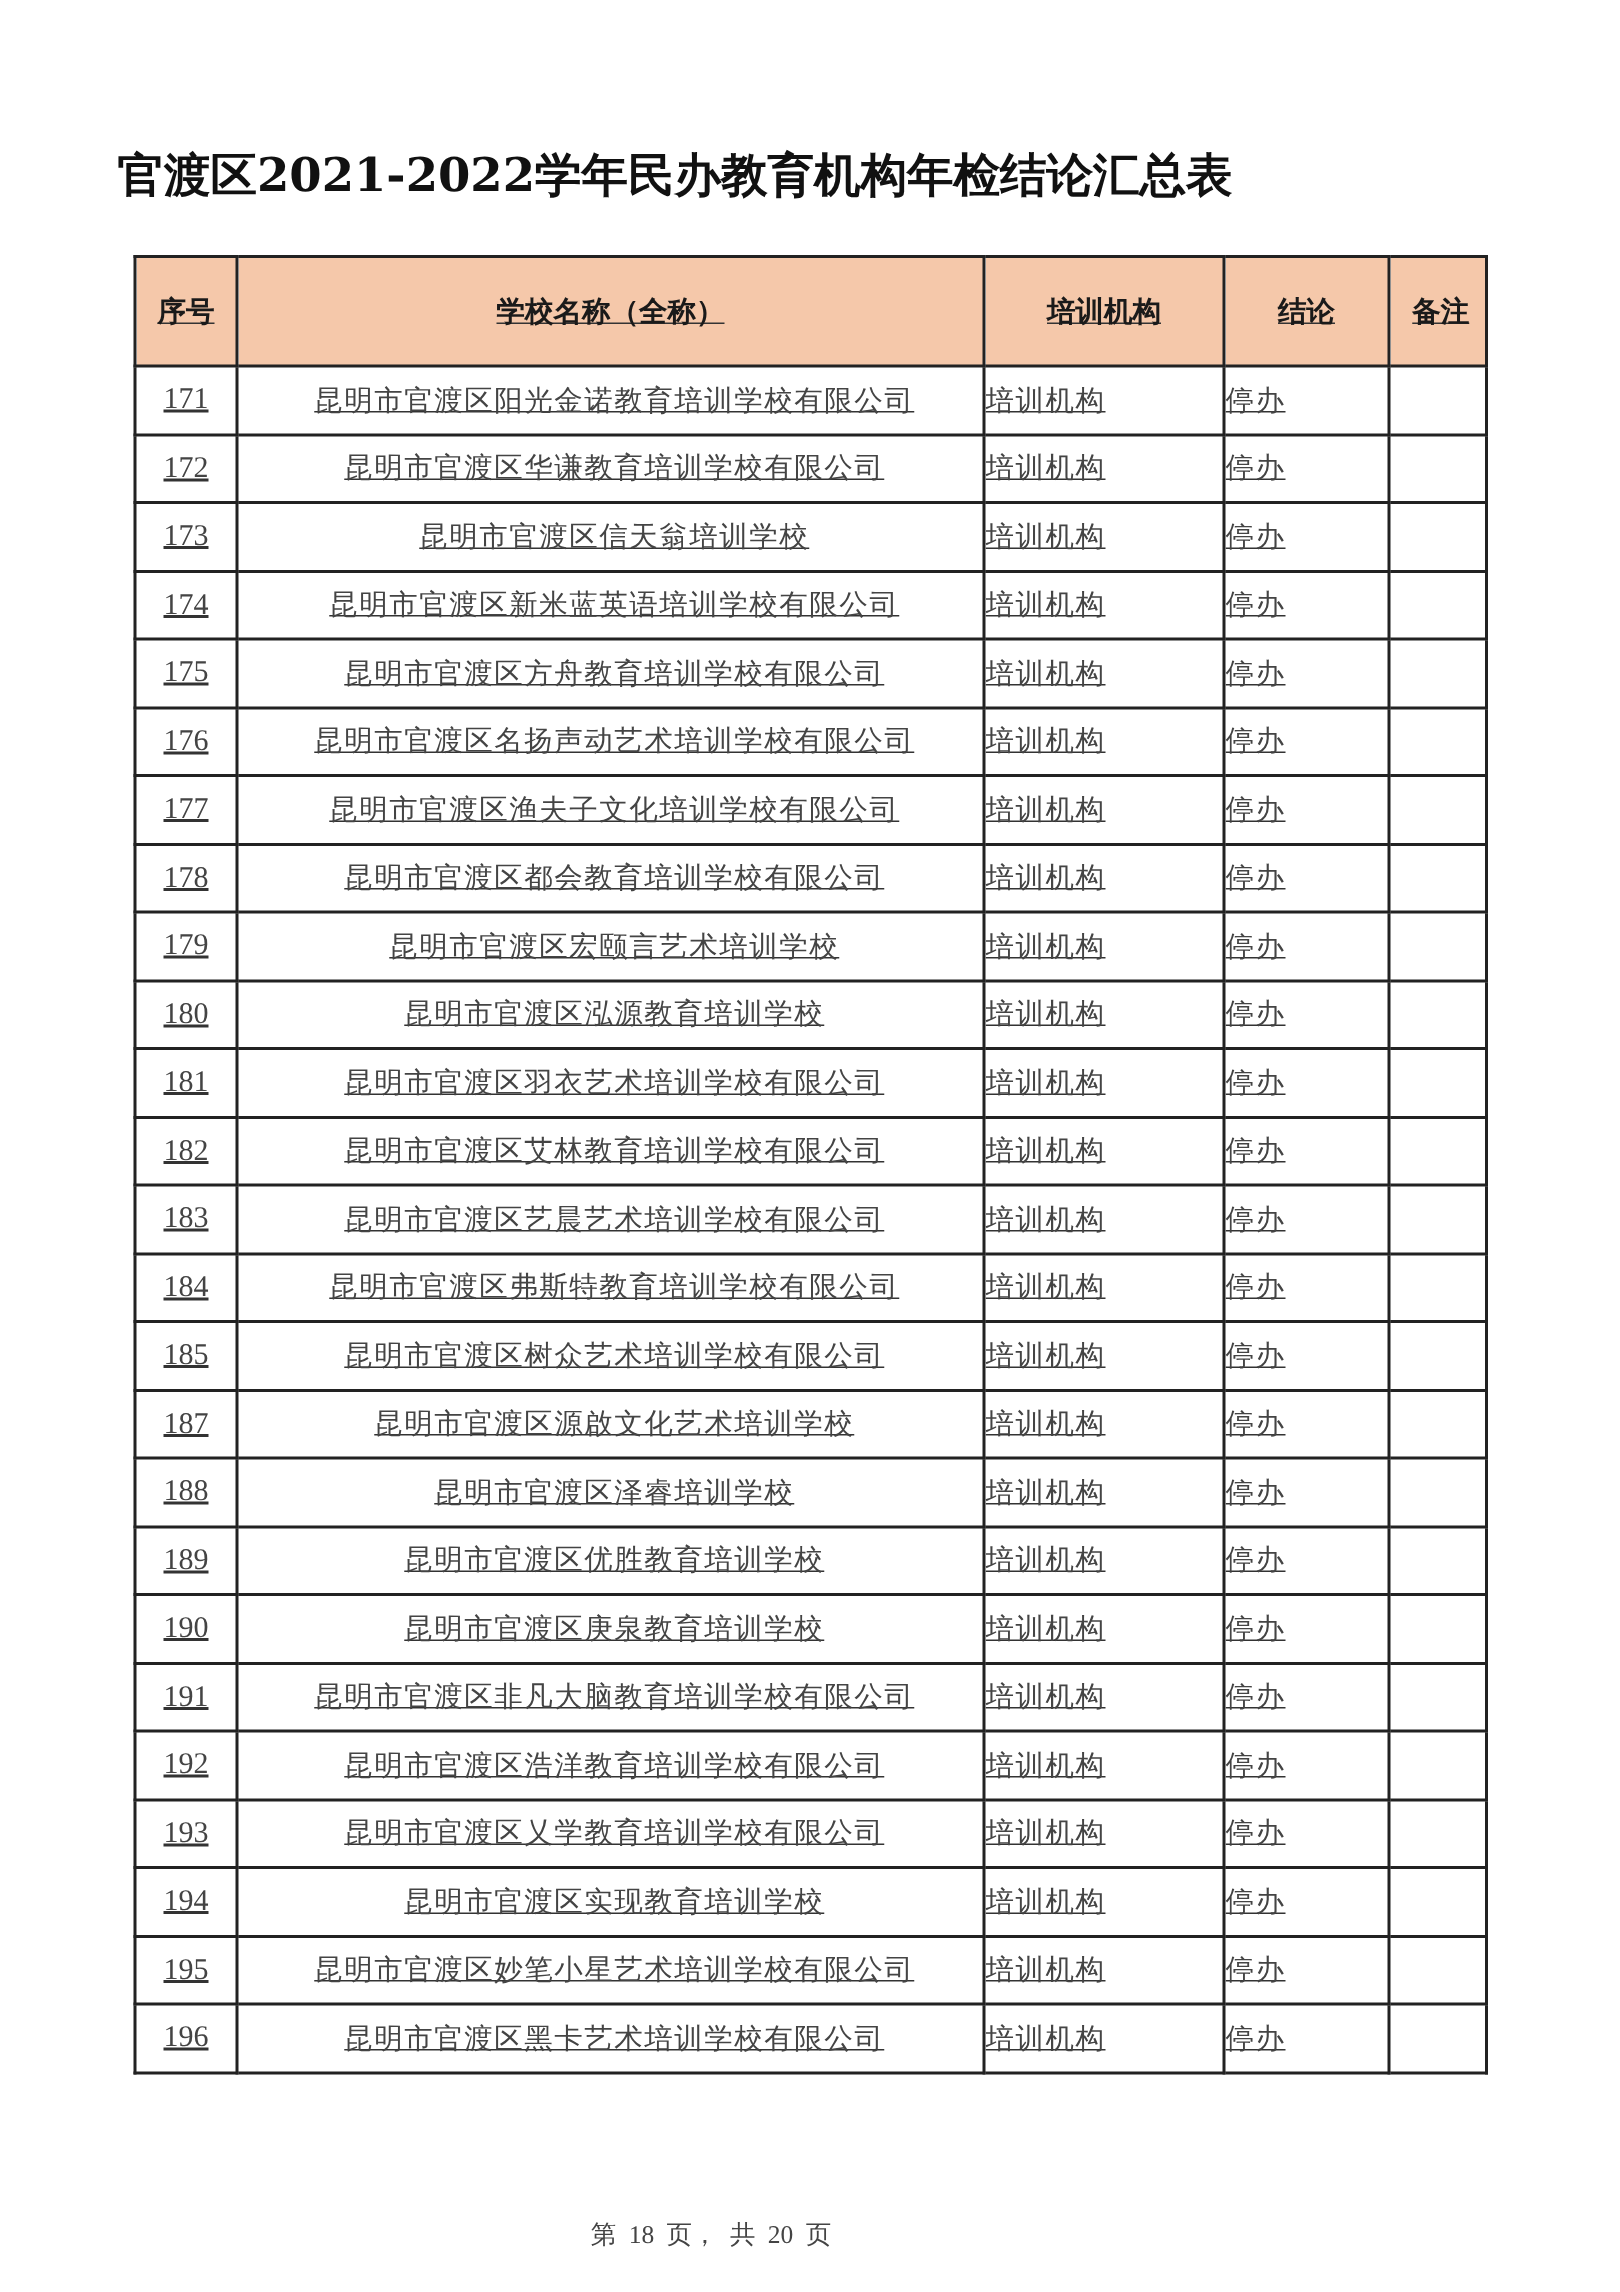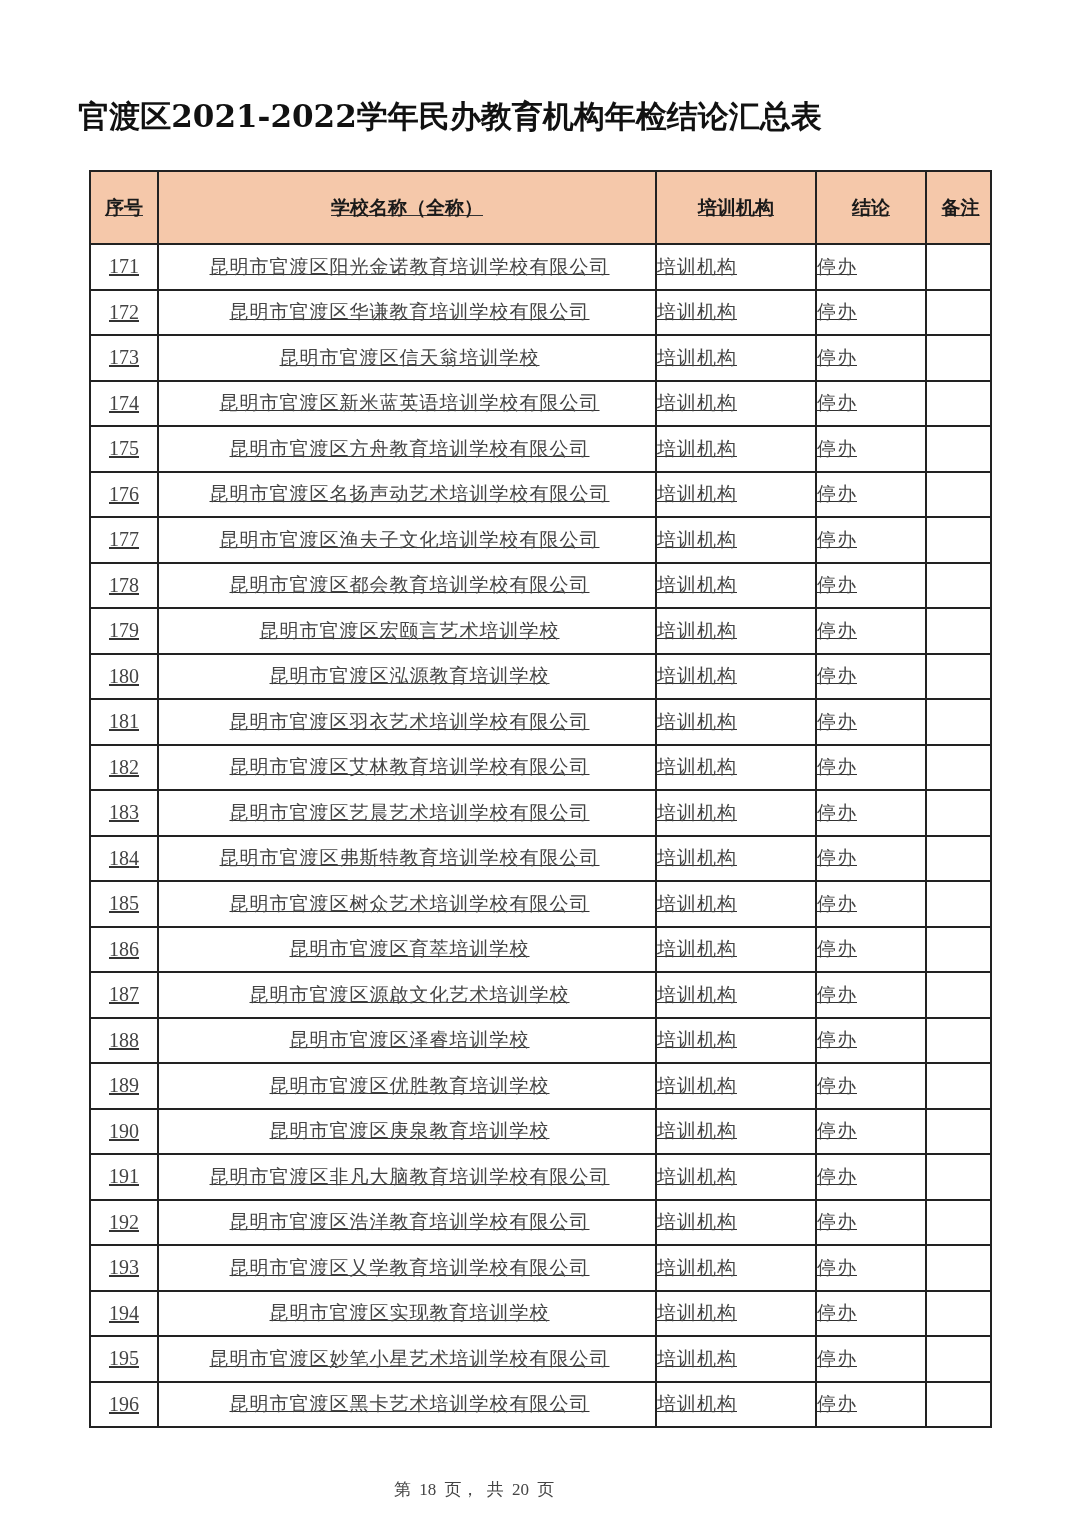--- a/index.html
+++ b/index.html
@@ -214,27 +214,20 @@
         <td class="cell-note"></td>
       </tr>
       <tr>
         <td class="cell-no">185</td>
         <td class="cell-name">昆明市官渡区树众艺术培训学校有限公司</td>
         <td class="cell-level">培训机构</td>
         <td class="cell-result">停办</td>
         <td class="cell-note"></td>
       </tr>
       <tr>
-        <td class="cell-no">186</td>
-        <td class="cell-name">昆明市官渡区育萃培训学校</td>
-        <td class="cell-level">培训机构</td>
-        <td class="cell-result">停办</td>
-        <td class="cell-note"></td>
-      </tr>
-      <tr>
         <td class="cell-no">187</td>
         <td class="cell-name">昆明市官渡区源啟文化艺术培训学校</td>
         <td class="cell-level">培训机构</td>
         <td class="cell-result">停办</td>
         <td class="cell-note"></td>
       </tr>
       <tr>
         <td class="cell-no">188</td>
         <td class="cell-name">昆明市官渡区泽睿培训学校</td>
         <td class="cell-level">培训机构</td>

